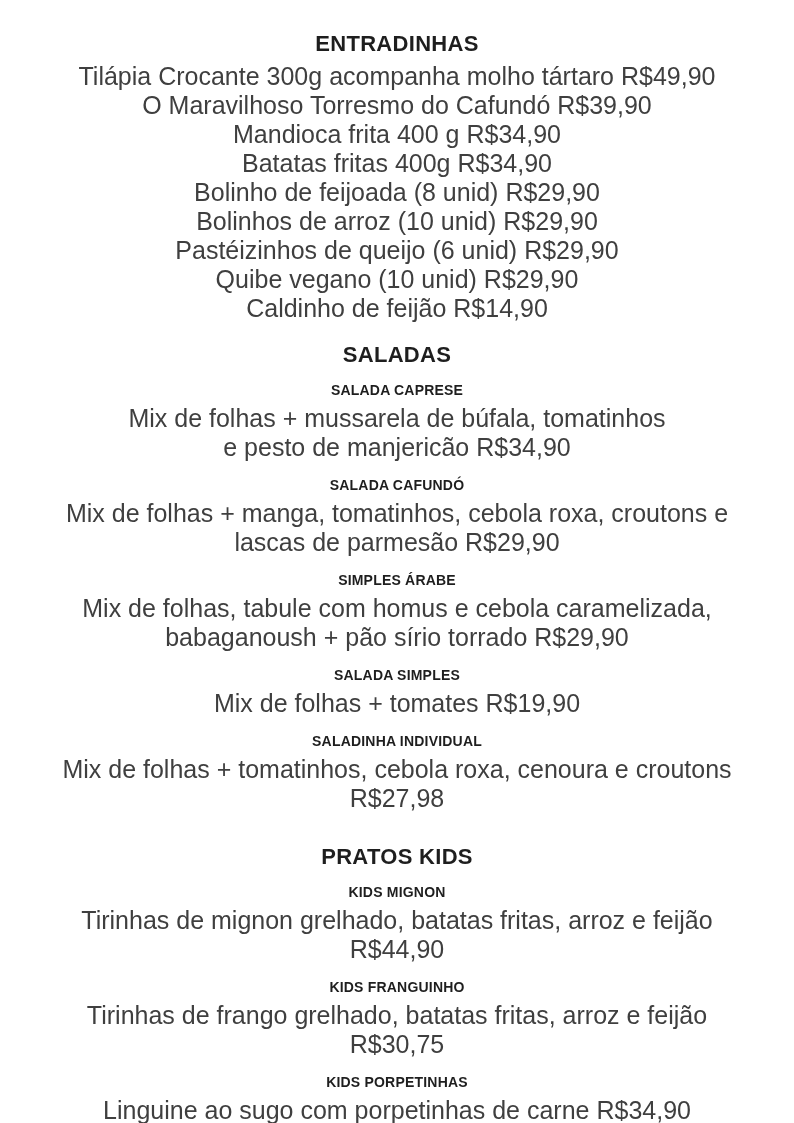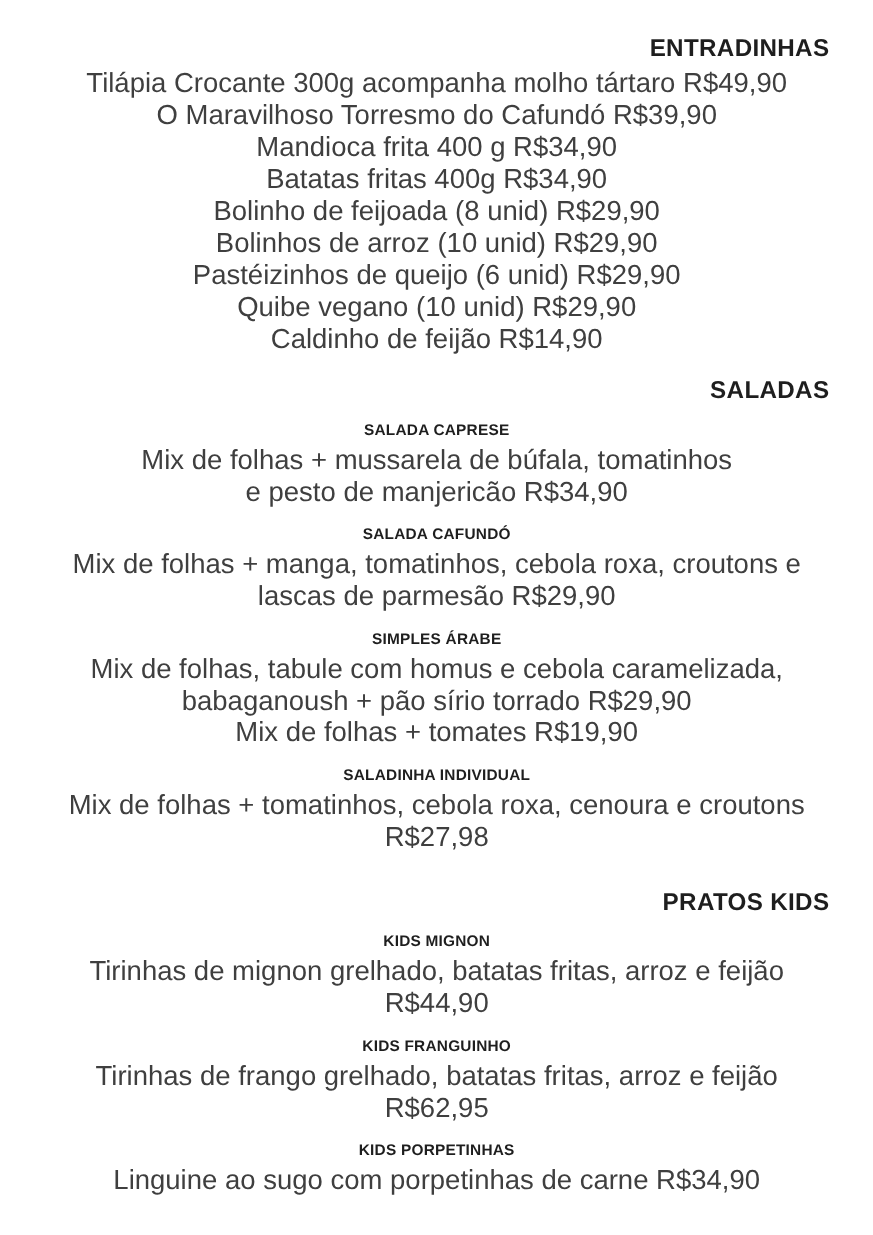--- a/index.html
+++ b/index.html
@@ -26,21 +26,20 @@
     text-align: center;
     background: var(--background);
   }
   .section-title {
     font-size: 22px;
     line-height: 24px;
     font-weight: 700;
     color: var(--heading-text);
     letter-spacing: 0.3px;
     margin-bottom: 6px;
-    text-align: right;
   }
   .section + .section .section-title { margin-top: 20px; }
   .section.kids .section-title { margin-top: 32px; }
   .menu-item {
     font-size: 25px;
     line-height: 29px;
     font-weight: 300;
     color: var(--body-text);
   }
   .dish-name {
@@ -92,40 +91,41 @@
 lascas de parmesão R$29,90</p>
     </div>
 
     <div class="dish">
       <h2 class="dish-name">SIMPLES ÁRABE</h2>
       <p class="dish-desc">Mix de folhas, tabule com homus e cebola caramelizada,
 babaganoush + pão sírio torrado R$29,90</p>
     </div>
 
     <div class="dish">
+      <h2 class="dish-name">SALADA SIMPLES</h2>
       <p class="dish-desc">Mix de folhas + tomates R$19,90</p>
     </div>
 
     <div class="dish">
       <h2 class="dish-name">SALADINHA INDIVIDUAL</h2>
       <p class="dish-desc">Mix de folhas + tomatinhos, cebola roxa, cenoura e croutons R$27,98</p>
     </div>
   </section>
 
   <section class="section kids">
     <h1 class="section-title">PRATOS KIDS</h1>
 
     <div class="dish">
       <h2 class="dish-name">KIDS MIGNON</h2>
       <p class="dish-desc">Tirinhas de mignon grelhado, batatas fritas, arroz e feijão R$44,90</p>
     </div>
 
     <div class="dish">
       <h2 class="dish-name">KIDS FRANGUINHO</h2>
-      <p class="dish-desc">Tirinhas de frango grelhado, batatas fritas, arroz e feijão R$62,95</p>
+      <p class="dish-desc">Tirinhas de frango grelhado, batatas fritas, arroz e feijão R$30,75</p>
     </div>
 
     <div class="dish">
       <h2 class="dish-name">KIDS PORPETINHAS</h2>
       <p class="dish-desc">Linguine ao sugo com porpetinhas de carne R$34,90</p>
     </div>
   </section>
 
 </div>
 

